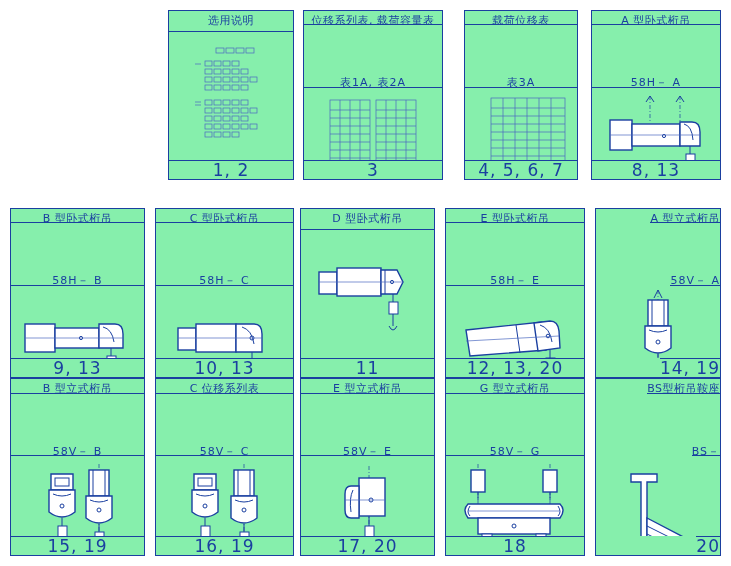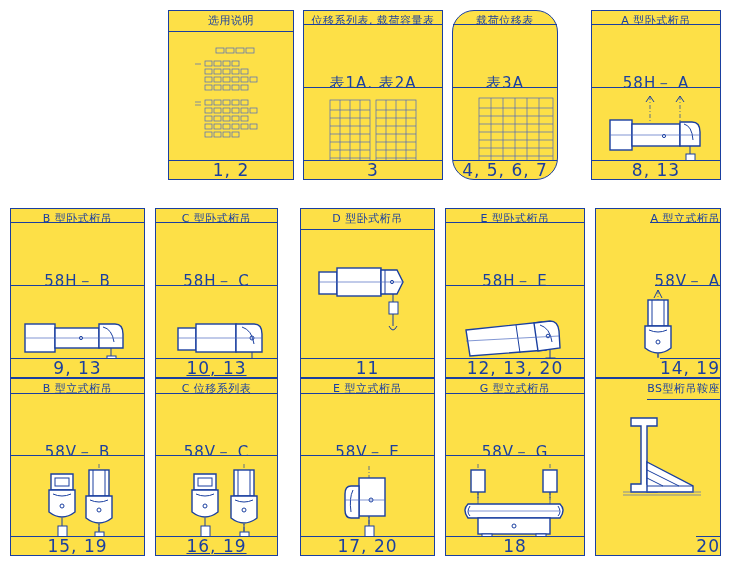--- a/index.html
+++ b/index.html
@@ -19,39 +19,39 @@
     position: absolute;
     left: 0; top: 0;
     width: 731px;
     height: 566px;
   }
 
   
   .card {
     position: absolute;
     border: 1.5px solid #1a3fa0;
-    background: #fde047;
+    background: #86efac;
     box-sizing: border-box;
     display: flex;
     flex-direction: column;
   }
   .card .hdr {
     border-bottom: 1.5px solid #1a3fa0;
     text-align: center;
     font-size: 11px;
     line-height: 20px;
     height: 20px;
     letter-spacing: 0.5px;
     white-space: nowrap;
     overflow: hidden;
   }
   .card .hdr2 {
     border-bottom: 1.5px solid #1a3fa0;
     text-align: center;
-    font-size: 15px;
+    font-size: 11px;
     line-height: 20px;
     height: 20px;
     letter-spacing: 1px;
     white-space: nowrap;
     overflow: hidden;
     margin-top: 48px;
   }
   .card .body {
     flex: 1 1 auto;
     position: relative;
@@ -67,25 +67,25 @@
     white-space: nowrap;
   }
 
   
   .r1 { top: 10px; height: 170px; }
   .r2 { top: 208px; height: 170px; }
   .r3 { top: 378px; height: 178px; }
 
   .c1 { left: 168px; width: 126px; }
   .c2 { left: 303px; width: 140px; }
-  .c3 { left: 452px; width: 106px; border-radius: 22px; }
+  .c3 { left: 464px; width: 114px; }
   .c4 { left: 591px; width: 130px; justify-content: space-between; }
 
   .g1 { left: 10px;  width: 135px; }
-  .g2 { left: 155px; width: 123px; text-decoration: underline; }
+  .g2 { left: 155px; width: 139px; }
   .g3 { left: 300px; width: 135px; }
   .g4 { left: 445px; width: 140px; }
   .g5 { left: 595px; width: 126px; align-items: flex-end; }
 
   svg { display: block; }
   .ln  { stroke: #1a3fa0; stroke-width: 1; fill: none; }
   .lnt { stroke: #4a68c0; stroke-width: 0.7; fill: none; }
   .dash { stroke: #1a3fa0; stroke-width: 0.7; fill: none; stroke-dasharray: 4 2 1 2; }
   .fillw { fill: #ffffff; stroke: #1a3fa0; stroke-width: 1; }
   .fillw2 { fill: #ffffff; stroke: #1a3fa0; stroke-width: 1.4; }
@@ -475,20 +475,21 @@
           <rect class="fillw" x="90" y="78" width="10" height="8"></rect>
           <circle class="ln" cx="68" cy="70" r="2"></circle>
         </g>
       </svg>
     </div>
     <div class="ftr">18</div>
   </div>
 
   <div class="card r3 g5">
     <div class="hdr">BS型桁吊鞍座</div>
+    <div class="hdr2">BS－</div>
     <div class="body">
       <svg width="123" height="116" viewBox="0 0 123 116">
         <g>
 
           <path class="fillw2" d="M34 18 L60 18 L60 26 L50 26 L50 84 L60 84 L60 92 L34 92 L34 84 L44 84 L44 26 L34 26 Z"></path>
 
           <path class="fillw2" d="M50 62 L96 86 L96 92 L50 92 Z"></path>
           <line class="ln" x1="50" y1="70" x2="82" y2="86"></line>
           <line class="ln" x1="50" y1="78" x2="66" y2="86"></line>
           <line class="ln" x1="50" y1="86" x2="96" y2="86"></line>

